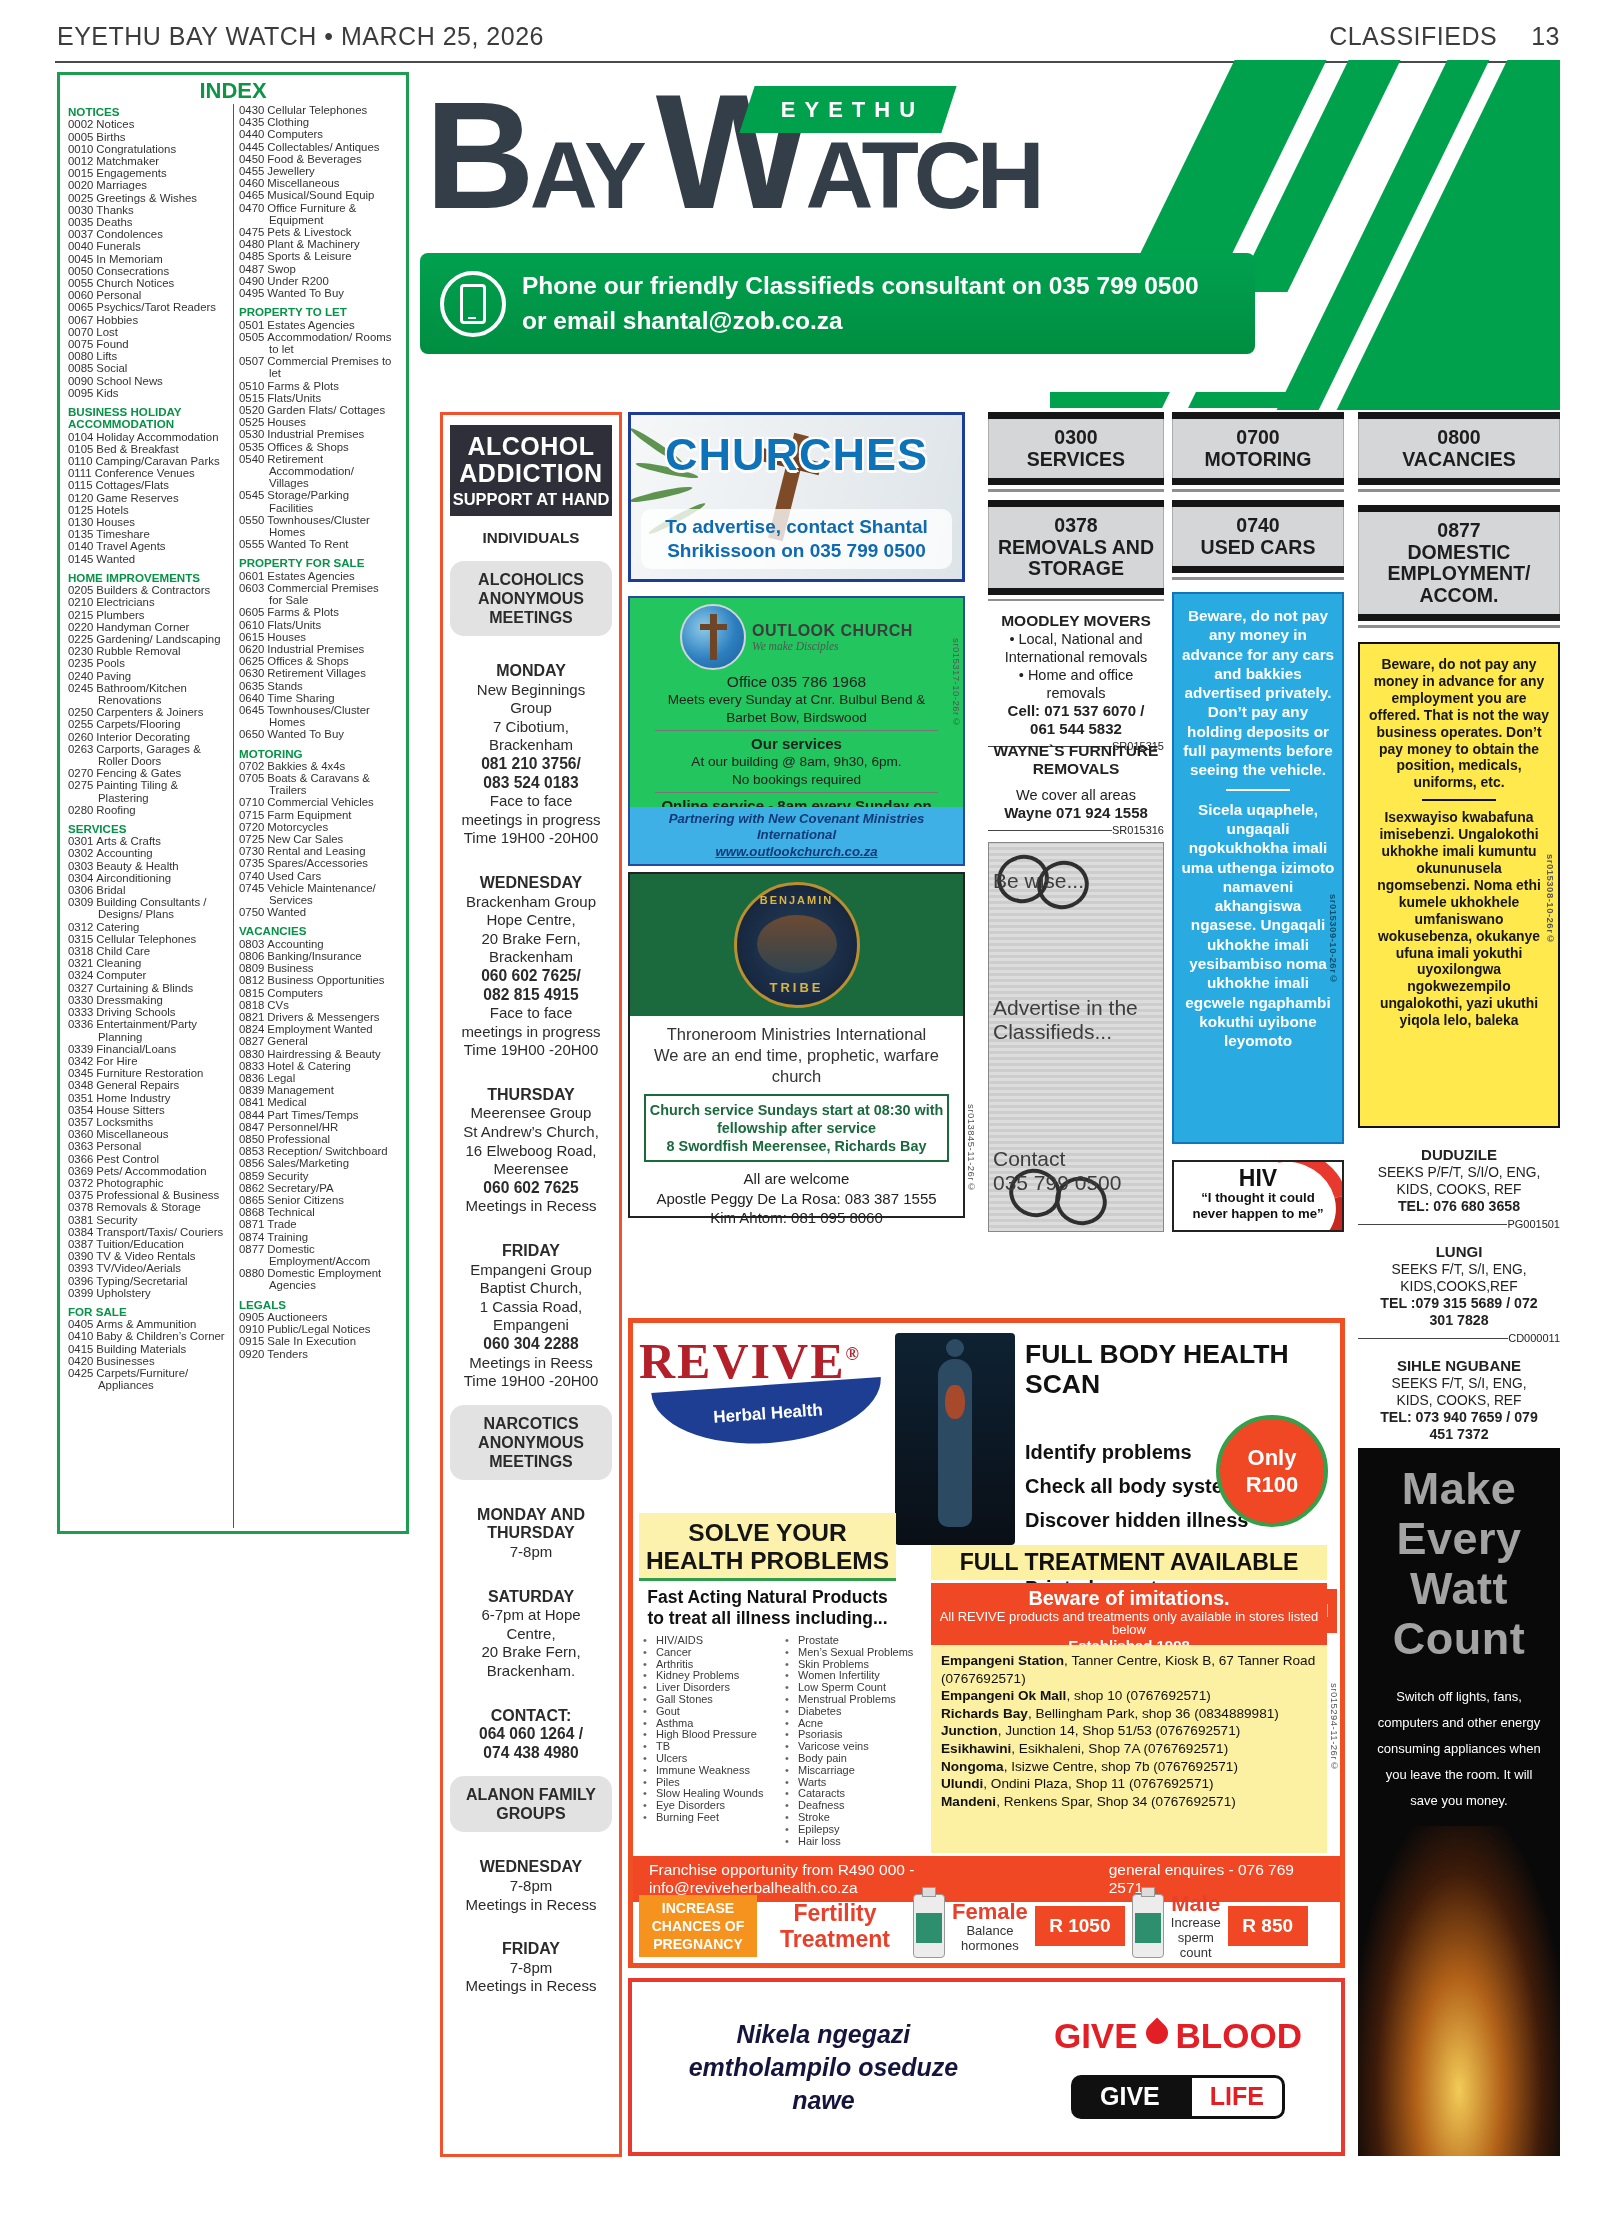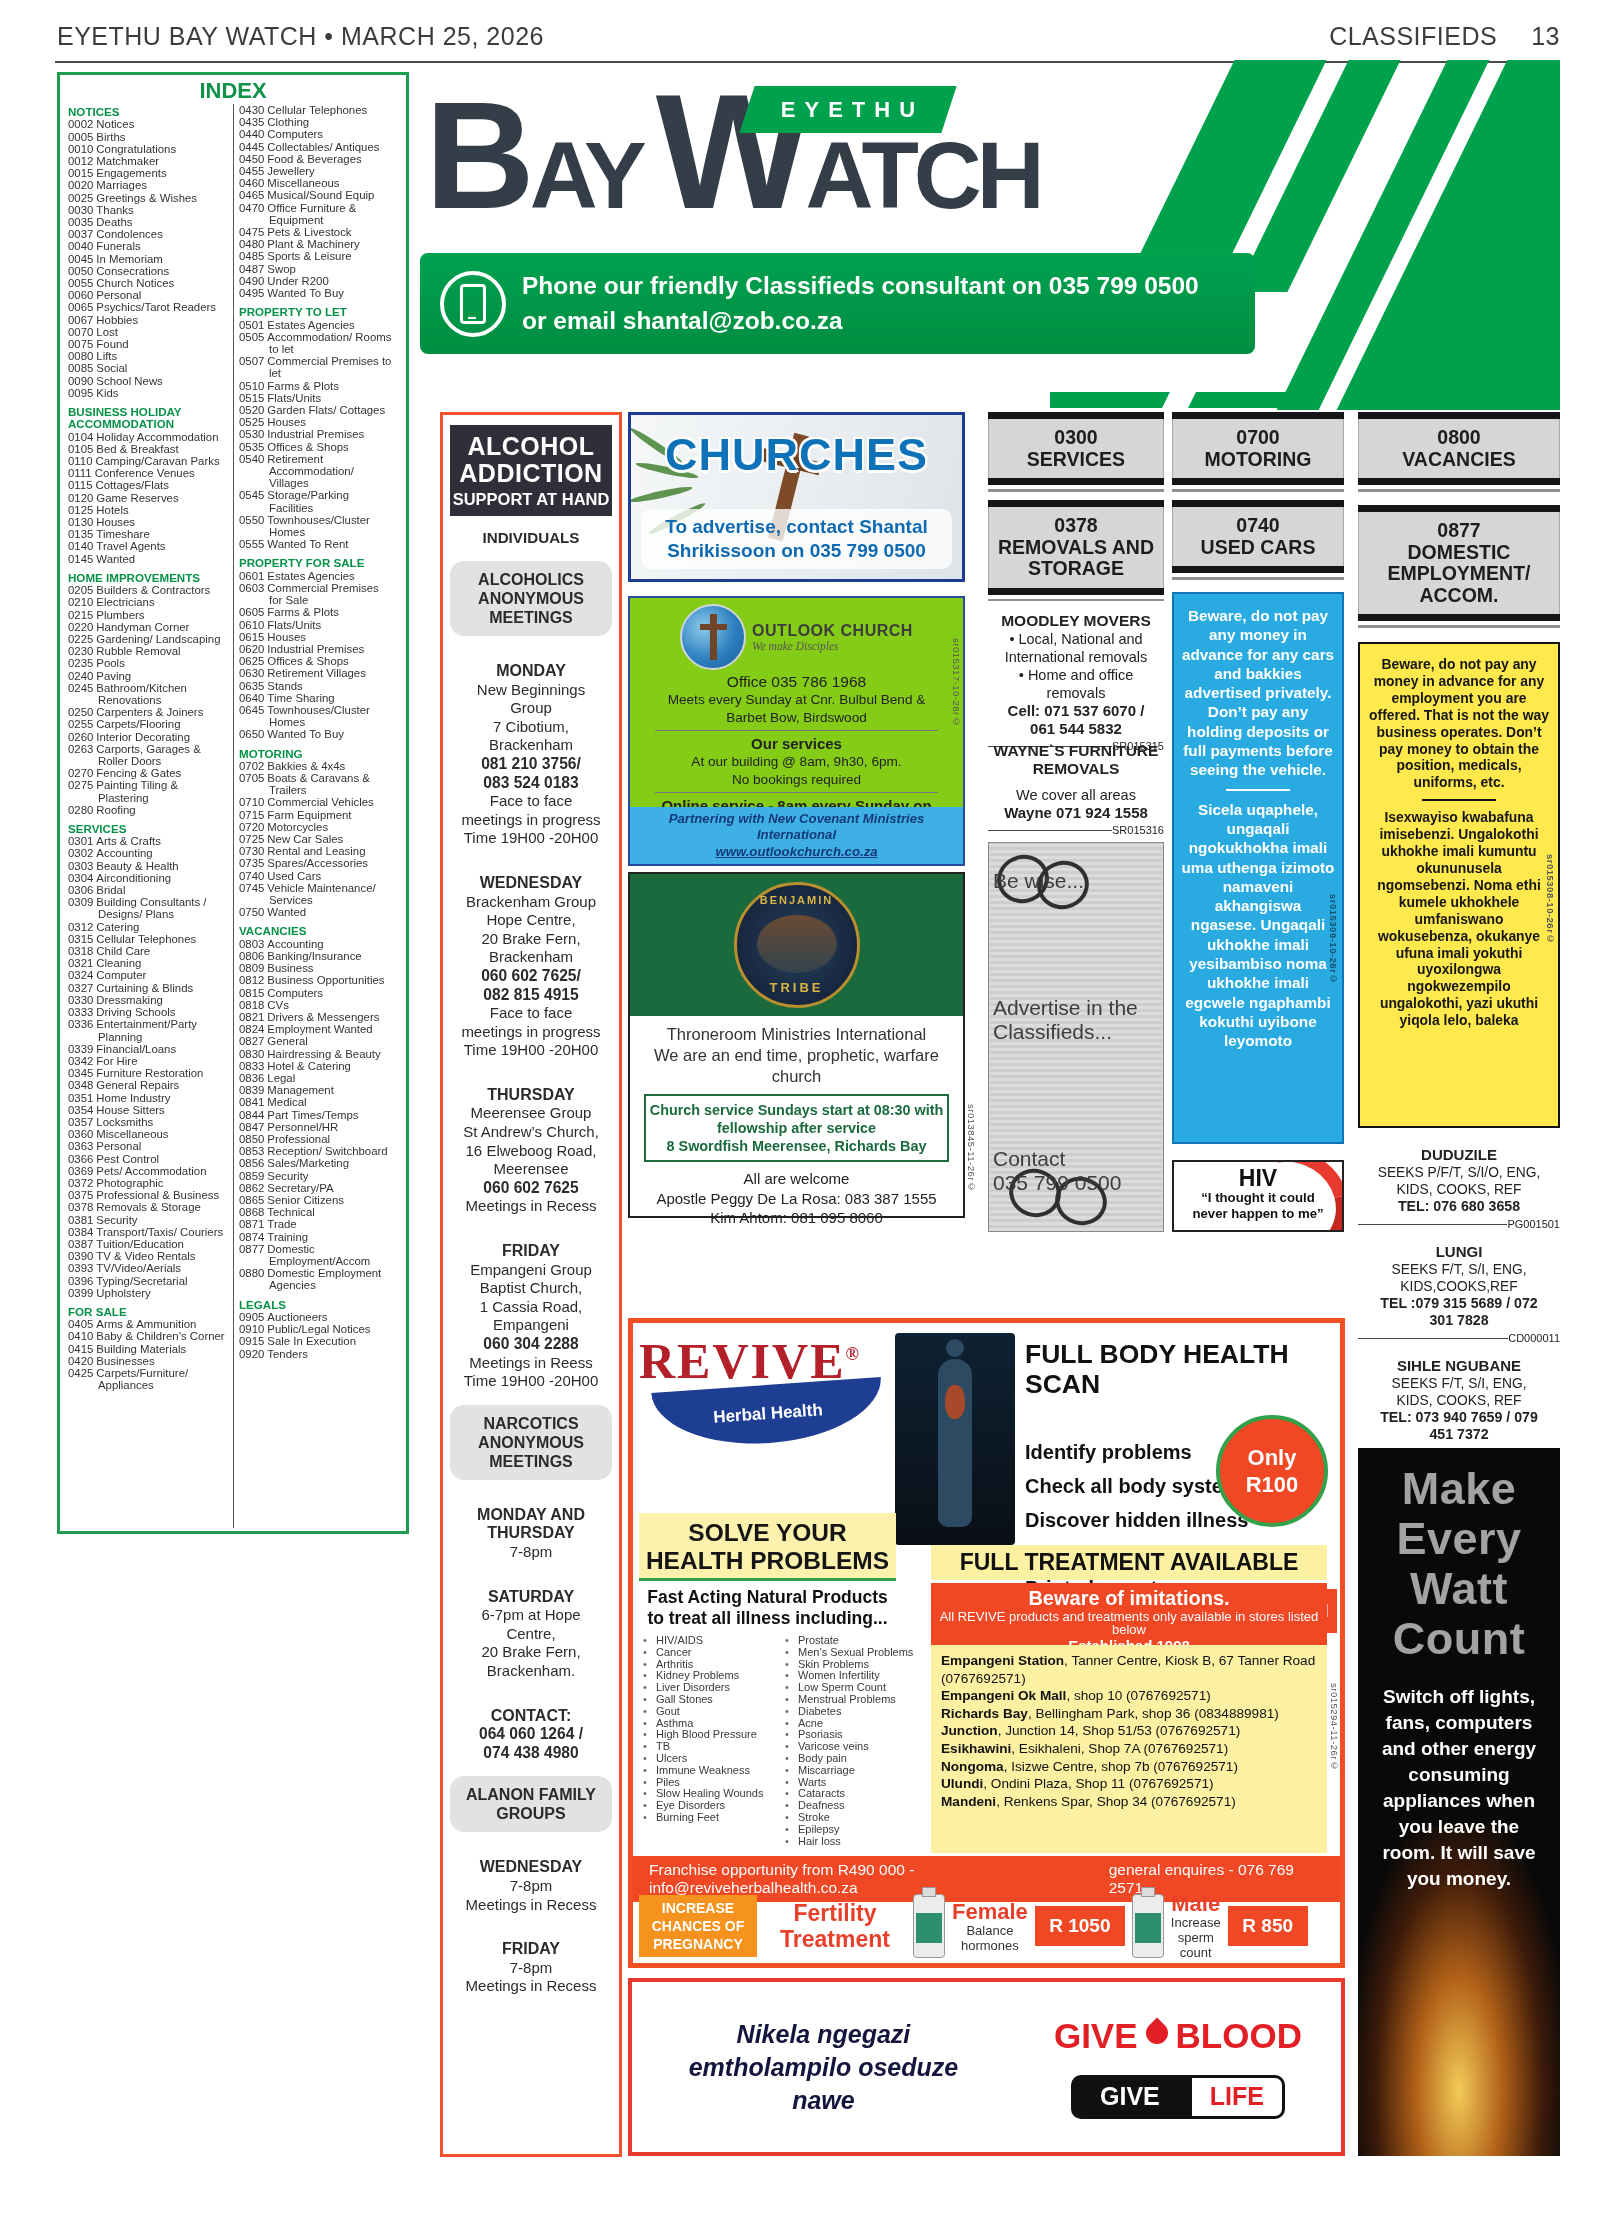--- a/index.html
+++ b/index.html
@@ -66,21 +66,21 @@
 
   
   .chu{position:absolute;left:628px;top:412px;width:337px;height:170px;border:3px solid #1d3c96;box-sizing:border-box;background:linear-gradient(105deg,#f5f7f8,#e9edf0 55%,#dde4e8);overflow:hidden;}
   .leaf{position:absolute;width:64px;height:7px;background:#5f9350;border-radius:50%;}
   .cross-v{position:absolute;left:150px;top:18px;width:15px;height:108px;background:#7d4b28;transform:rotate(14deg);}
   .cross-h{position:absolute;left:128px;top:40px;width:62px;height:13px;background:#6f4223;transform:rotate(14deg);}
   .chu-title{position:absolute;left:0;top:14px;width:100%;text-align:center;font-size:45px;font-weight:bold;color:#0e72b9;letter-spacing:1px;text-shadow:-2px -2px 0 #fff,2px -2px 0 #fff,-2px 2px 0 #fff,2px 2px 0 #fff,0 3px 0 #fff;}
   .chu-strip{position:absolute;left:10px;right:10px;bottom:10px;background:rgba(255,255,255,.78);border-radius:10px;padding:6px 0;text-align:center;font-weight:bold;color:#0f6ab2;font-size:19px;line-height:24px;}
 
   
-  .out{position:absolute;left:628px;top:596px;width:337px;height:270px;border:2px solid #274a9e;box-sizing:border-box;background:#84cc16;text-align:center;}
+  .out{position:absolute;left:628px;top:596px;width:337px;height:270px;border:2px solid #274a9e;box-sizing:border-box;background:#22c55e;text-align:center;}
   .out-logo{display:flex;align-items:center;justify-content:center;gap:6px;margin-top:6px;}
   .globe{width:62px;height:62px;border-radius:50%;background:radial-gradient(circle at 35% 35%,#8ccbe9,#2d7fc0 55%,#1c5e96);border:2px solid #cfd6da;position:relative;flex:none;}
   .globe .cv{position:absolute;left:28px;top:8px;width:7px;height:46px;background:#6e4526;}
   .globe .ch{position:absolute;left:18px;top:18px;width:27px;height:6px;background:#6e4526;}
   .out-logo .lt{text-align:left;}
   .out-logo .lt .a{font-weight:bold;font-size:16px;color:#3c3c3c;letter-spacing:.5px;}
   .out-logo .lt .b{font-family:"Liberation Serif",serif;font-style:italic;font-size:11.5px;color:#555;}
   .out .office{font-size:15.5px;margin-top:3px;}
   .out .ln{font-size:13.6px;line-height:17.6px;}
   .out .dv{width:85%;margin:4px auto;border-top:1.5px solid #777;}
@@ -128,21 +128,21 @@
   .seekers{position:absolute;left:1358px;top:1146px;width:202px;}
   .seek{text-align:center;margin-bottom:13px;color:#222;}
   .seek .nm{font-weight:bold;font-size:15px;line-height:18px;}
   .seek .ln{font-size:13.8px;line-height:17px;}
   .seek .tl{font-weight:bold;font-size:14.2px;line-height:17.5px;}
 
   .watt{position:absolute;left:1358px;top:1448px;width:202px;height:708px;background:#090909;overflow:hidden;text-align:center;}
   .watt .flame{position:absolute;left:0;right:0;bottom:0;height:330px;background:radial-gradient(ellipse at 50% 80%,rgba(255,214,92,.95) 0%,rgba(244,132,30,.72) 30%,rgba(150,58,10,.38) 58%,transparent 78%);}
   .watt .wd{position:relative;color:#a3a3a3;font-weight:bold;font-size:45px;line-height:50px;letter-spacing:.5px;}
   .watt .wd.first{margin-top:16px;}
-  .watt .bd{position:relative;color:#fff;font-weight:bold;font-size:19px;line-height:26px;padding:0 13px;margin-top:20px;}
+  .watt .bd{position:relative;color:#fff;font-weight:normal;font-size:13px;line-height:26px;padding:0 13px;margin-top:20px;}
 
   
   .health{position:absolute;left:628px;top:1228px;width:717px;}
   .health .bar{height:7px;background:#111;}
   .health .mid{background:#cbcdce;text-align:center;font-size:32px;letter-spacing:2px;color:#333;padding:12px 0;}
   .health .thin{height:2.5px;background:#111;margin-top:4px;}
 
   .revive{position:absolute;left:628px;top:1318px;width:717px;height:650px;border:5px solid #f04f23;box-sizing:border-box;background:#fff;}
   .rv{position:absolute;}
   .rv-logo{left:6px;top:4px;width:252px;height:150px;}

